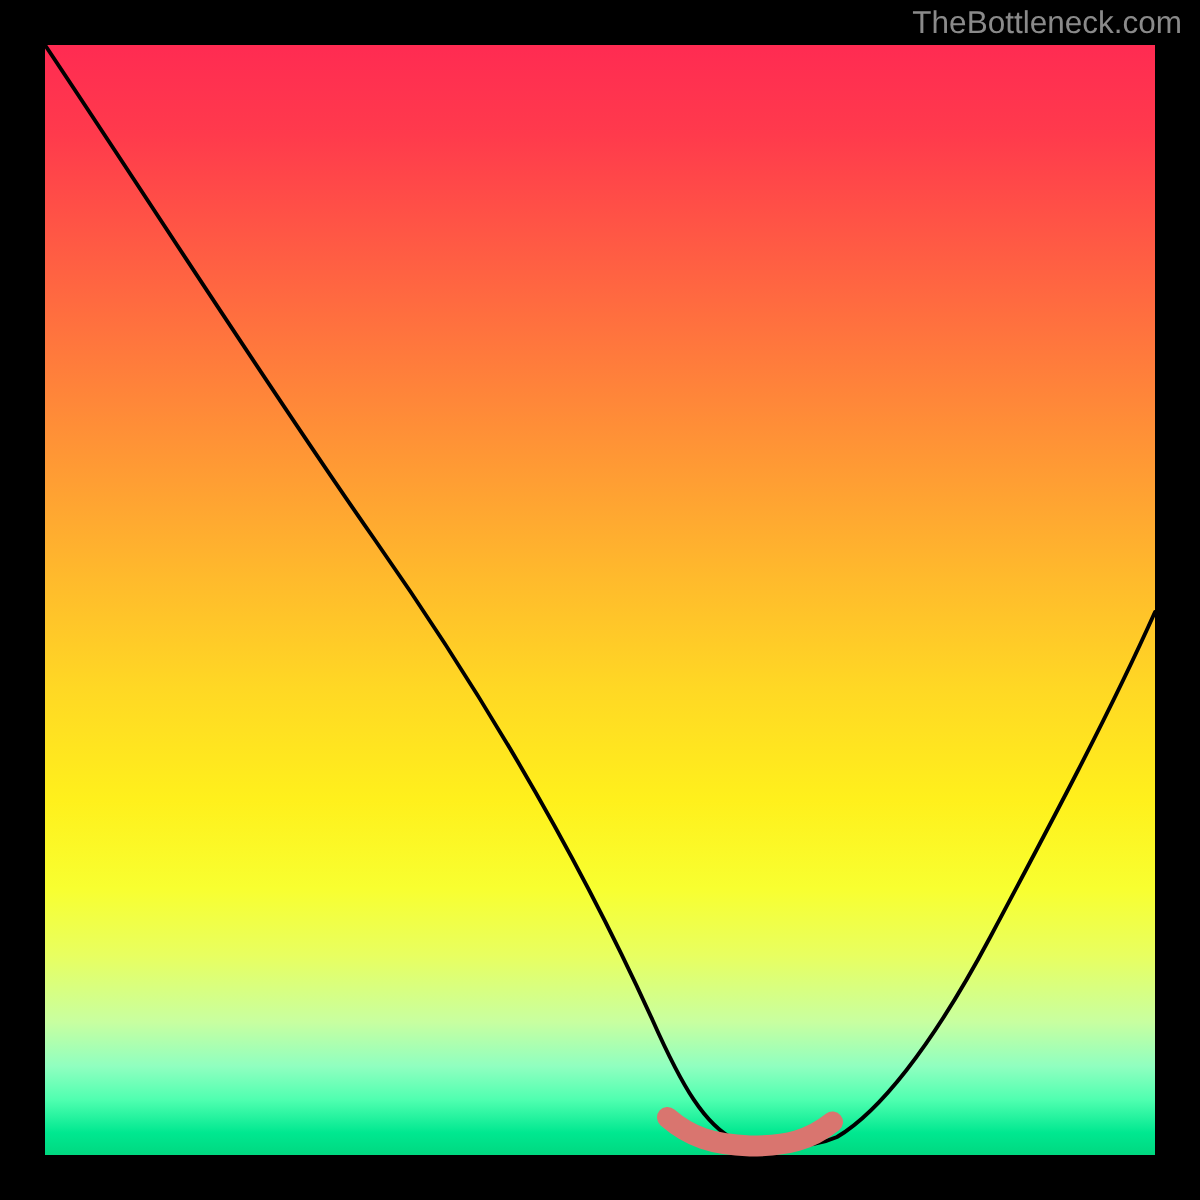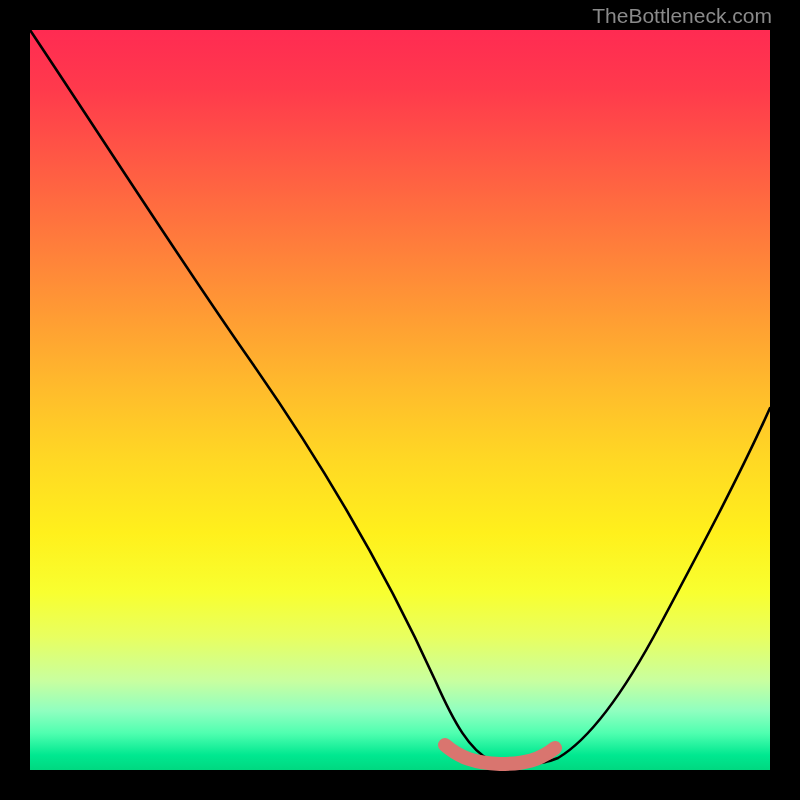--- a/index.html
+++ b/index.html
@@ -30,21 +30,21 @@
       #c8ffa0 88%,
       #90ffc0 92%,
       #50ffb0 95%,
       #00e890 98%,
       #00d880 100%
     );
   }
   .watermark {
     position: absolute;
     top: 4px;
-    right: 28px;
+    right: 12px;
     font-family: Arial, Helvetica, sans-serif;
     font-size: 21px;
     color: #8a8a8a;
     letter-spacing: 0px;
   }
   svg.curves {
     position: absolute;
     left: 0;
     top: 0;
     width: 740px;

